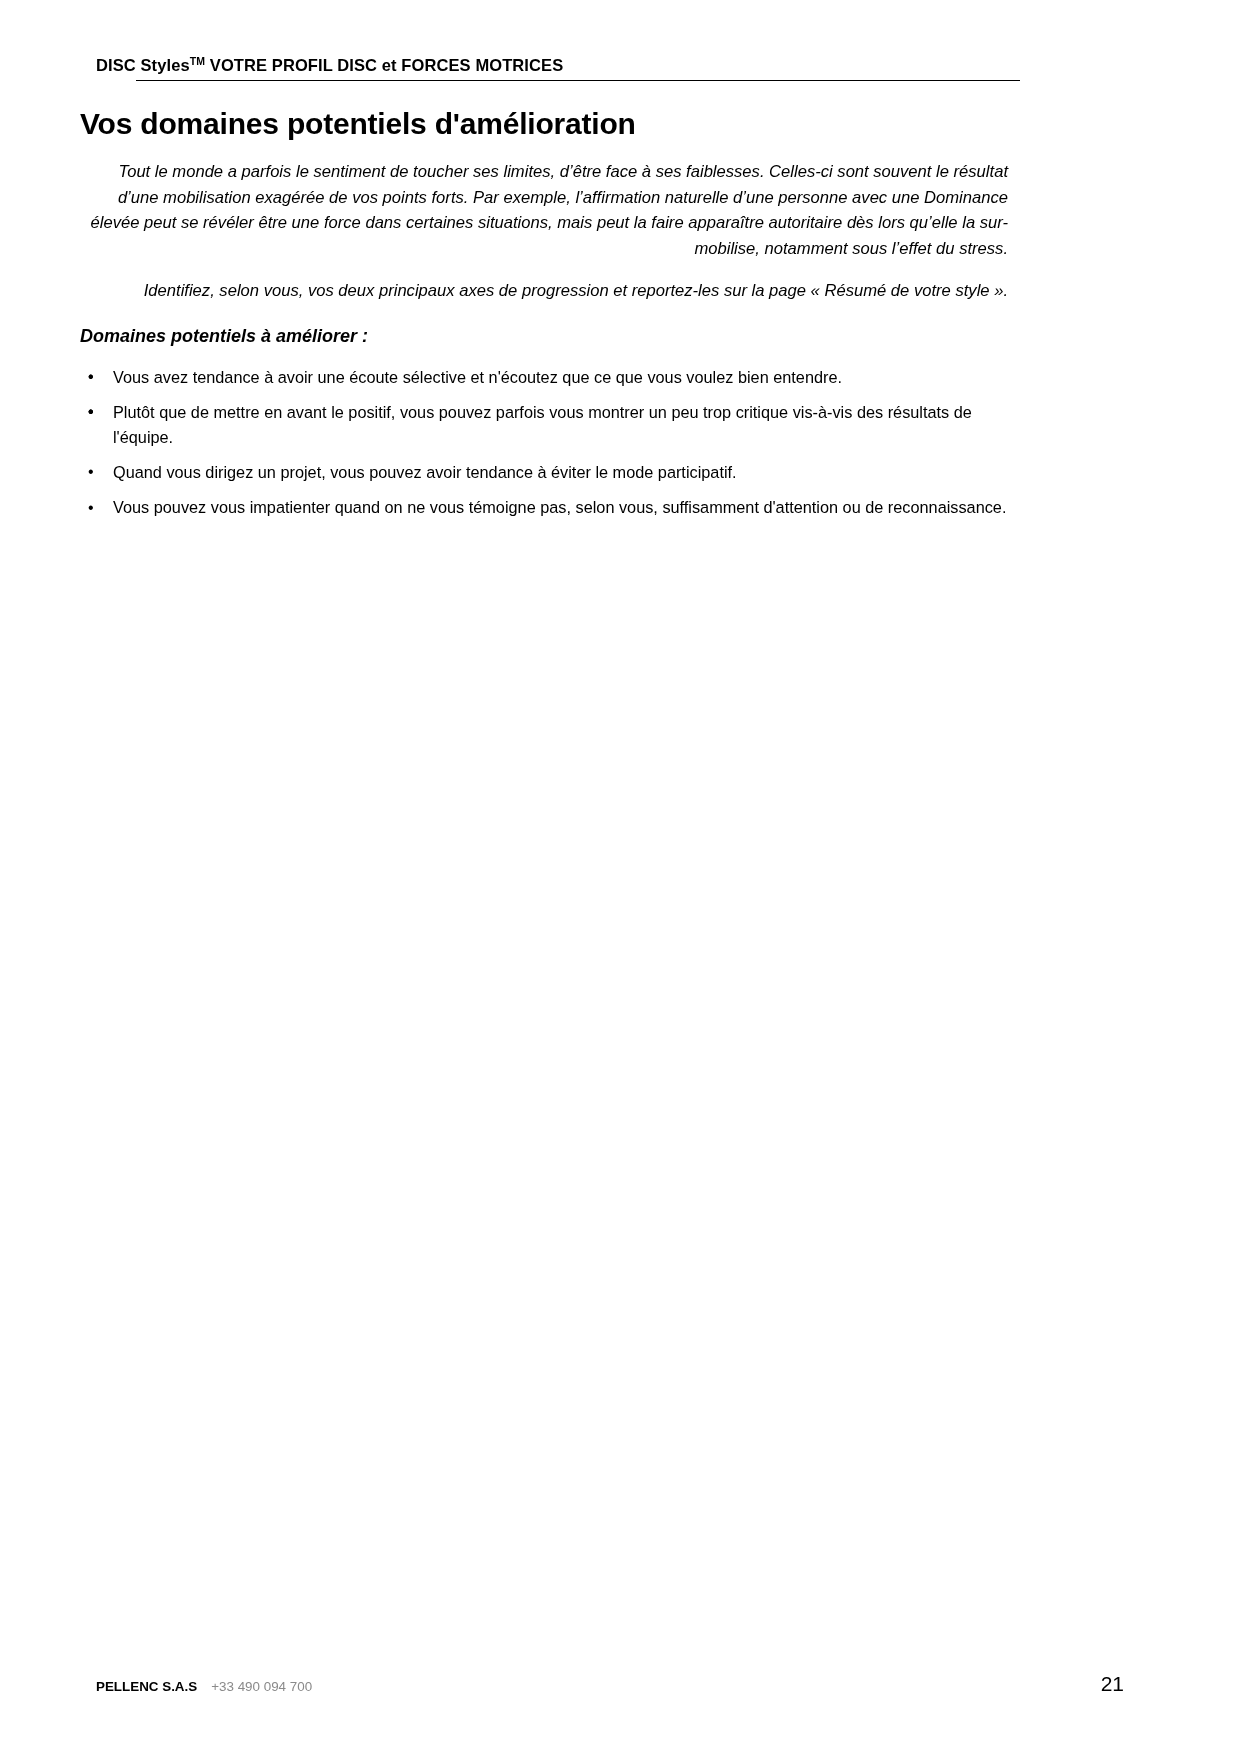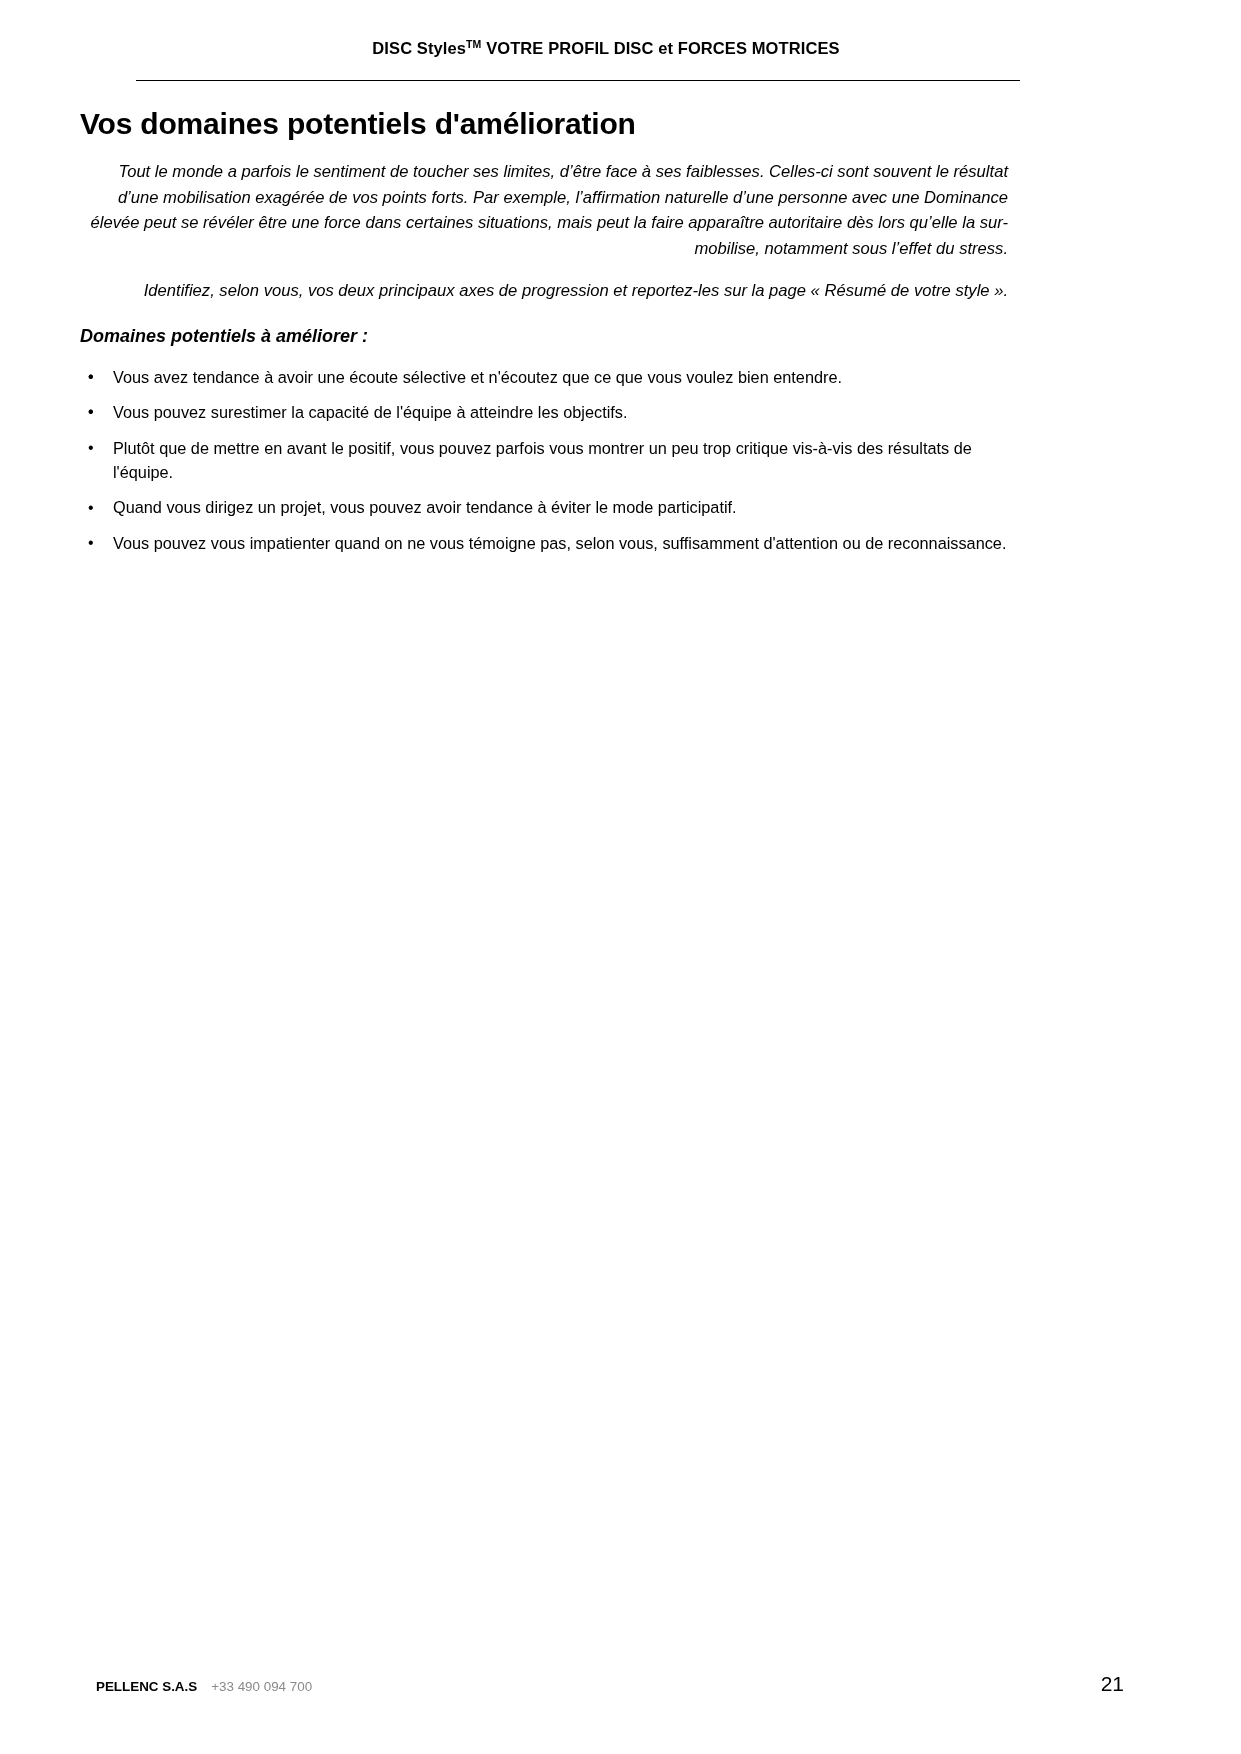--- a/index.html
+++ b/index.html
@@ -18,23 +18,22 @@
     margin: 0 auto;
     background: #ffffff;
     box-sizing: border-box;
     overflow: hidden;
   }
 
   
   .header {
     position: absolute;
     left: 96px;
-    top: 38px;
+    top: 55px;
     width: 1020px;
-    text-align: center;
   }
   .header-title {
     font-size: 16.5px;
     font-weight: bold;
     letter-spacing: 0.1px;
     color: #000;
     line-height: 1.2;
   }
   .header-title sup {
     font-size: 10.5px;
@@ -164,21 +163,20 @@
       </li>
       <li>
         <span class="bullet-dot">•</span>
         <span>Vous avez tendance à avoir une écoute sélective et n'écoutez que ce que vous voulez bien entendre.</span>
       </li>
       <li>
         <span class="bullet-dot">•</span>
       </li>
       <li>
         <span class="bullet-dot">•</span>
-        <span>Vous pouvez surestimer la capacité de l'équipe à atteindre les objectifs.</span>
       </li>
       <li>
         <span class="bullet-dot">•</span>
         <span>Plutôt que de mettre en avant le positif, vous pouvez parfois vous montrer un peu trop critique vis-à-vis des résultats de l'équipe.</span>
       </li>
       <li>
         <span class="bullet-dot">•</span>
         <span>Quand vous dirigez un projet, vous pouvez avoir tendance à éviter le mode participatif.</span>
       </li>
       <li>

